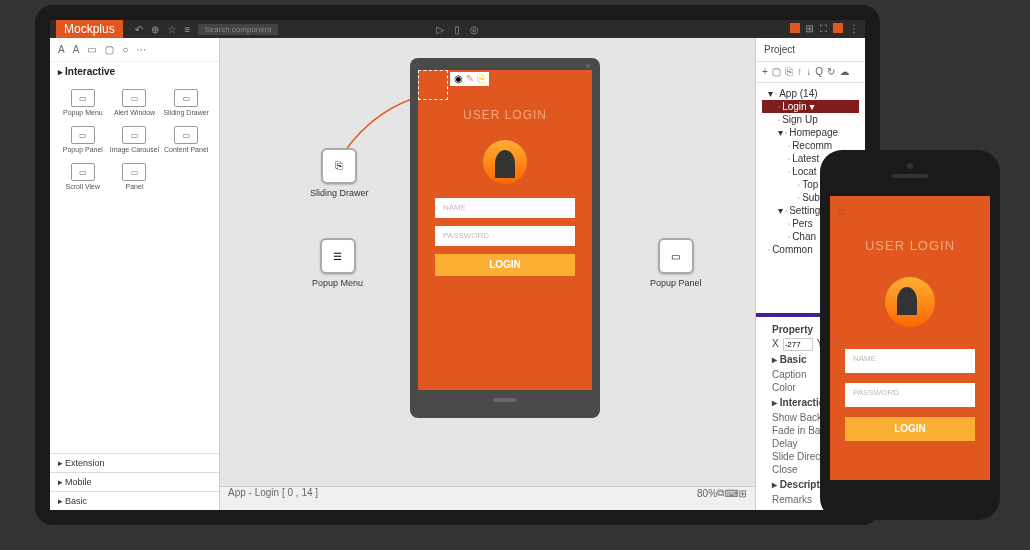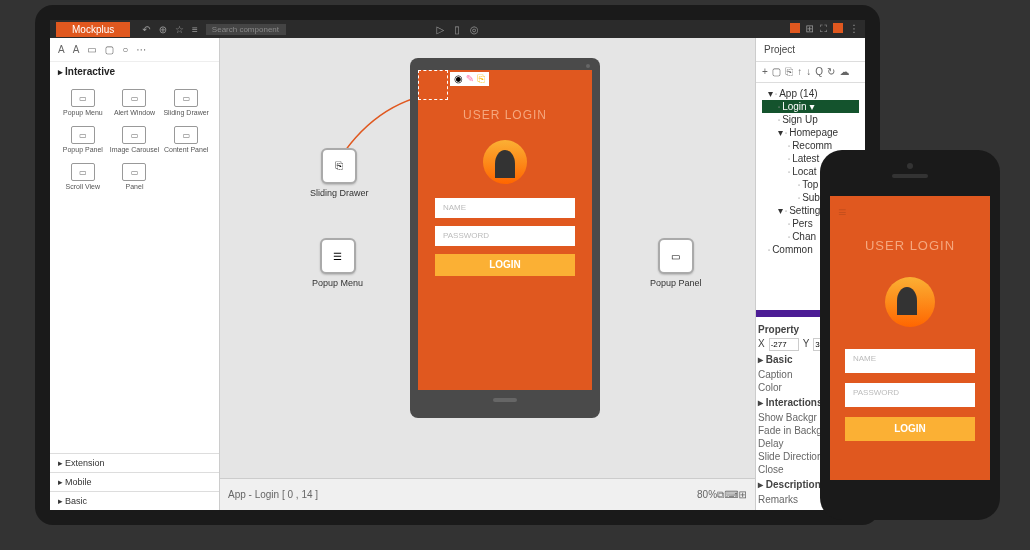--- a/index.html
+++ b/index.html
@@ -1,62 +1,62 @@
 <!DOCTYPE html>
 <html><head>
 <meta charset="utf-8">
 <style>
 *{margin:0;padding:0;box-sizing:border-box;font-family:Arial,Helvetica,sans-serif;font-size:10px}
 body{background:#333;width:1030px;height:550px;overflow:hidden}
 .monitor{position:absolute;left:35px;top:5px;width:845px;height:520px;background:#1a1a1a;border-radius:18px;padding:15px}
 .screen{width:100%;height:100%;background:#f4f4f4;overflow:hidden;position:relative}
 .titlebar{height:18px;background:#2b2b2b;display:flex;align-items:center}
-.brand{background:#e0581f;color:#fff;padding:2px 16px;font-size:10px;margin-left:6px}
+.brand{background:#e0581f;color:#fff;padding:2px 8px;font-size:12px;margin-left:6px}
 .tb-icons{display:flex;gap:8px;margin-left:12px;color:#999}
 .tb-icons span{font-size:10px}
 .search{background:#444;color:#888;padding:1px 6px;font-size:8px;margin-left:8px;width:80px}
 .tb-center{position:absolute;left:50%;transform:translateX(-50%);display:flex;gap:10px;color:#999}
 .tb-right{margin-left:auto;display:flex;gap:6px;margin-right:6px;color:#999}
 .tb-right .sq{width:10px;height:10px;background:#e0581f}
 .workspace{display:flex;height:calc(100% - 18px)}
 .leftpanel{width:170px;background:#fff;border-right:1px solid #ccc;display:flex;flex-direction:column}
 .panel-title{padding:6px 8px;font-size:10px;color:#444;border-bottom:1px solid #ddd}
 .lp-icons{display:flex;gap:8px;padding:6px 8px;border-bottom:1px solid #eee;color:#666;font-size:10px}
 .section-label{padding:4px 8px;font-size:9px;font-weight:bold;color:#222}
 .comp-grid{display:grid;grid-template-columns:repeat(3,1fr);gap:2px;padding:4px 8px}
 .comp{text-align:center;padding:4px 0}
 .comp-ico{width:24px;height:18px;margin:0 auto 2px;border:1px solid #999;border-radius:2px;display:flex;align-items:center;justify-content:center;font-size:8px;color:#666}
 .comp-lbl{font-size:7px;color:#555}
 .acc{margin-top:auto}
 .acc-item{padding:4px 8px;font-size:9px;border-top:1px solid #ddd;color:#333}
 .canvas{flex:1;background:#e5e5e5;position:relative}
-.status{position:absolute;bottom:0;left:0;right:0;height:32px;background:#f0f0f0;border-top:1px solid #ccc;display:flex;align-items:center;padding:0 8px;font-size:8px;color:#666}
+.status{position:absolute;bottom:0;left:0;right:0;height:24px;background:#f0f0f0;border-top:1px solid #ccc;display:flex;align-items:flex-start;padding:0 8px;font-size:8px;color:#666}
 .status .right{margin-left:auto;display:flex;gap:0;align-items:center}
 .phone{position:absolute;left:190px;top:20px;width:190px;height:360px;background:#4a4a4a;border-radius:8px;padding:12px 8px}
 .phone-scr{width:100%;height:320px;background:#e0581f;position:relative}
 .sel-box{position:absolute;top:0;left:0;width:30px;height:30px;border:1px dashed #fff}
 .sel-tools{position:absolute;top:2px;left:32px;background:#fff;padding:1px 4px;font-size:8px;display:flex;gap:3px}
 .login-title{text-align:center;color:#f5a77e;font-size:12px;padding-top:38px;letter-spacing:1px}
 .avatar{width:44px;height:44px;background:linear-gradient(#fbb034,#ff6600);border-radius:50%;margin:18px auto 14px;position:relative;overflow:hidden}
 .avatar::after{content:'';position:absolute;left:12px;top:10px;width:20px;height:28px;background:#333;border-radius:50% 50% 0 0}
 .fld{width:140px;height:20px;background:#fff;margin:0 auto 8px;padding:5px 8px;color:#bbb;font-size:8px}
 .btn-login{width:140px;height:22px;background:#fbb034;margin:4px auto 0;text-align:center;color:#fff;line-height:22px;font-size:10px;font-weight:bold}
 .home-btn{width:24px;height:4px;background:#666;border-radius:2px;margin:8px auto 0}
 .speaker{width:4px;height:4px;background:#666;border-radius:50%;position:absolute;top:6px;right:10px}
 .canvas-comp{position:absolute;text-align:center}
 .canvas-comp .big-ico{width:36px;height:36px;background:#fff;border:2px solid #aaa;border-radius:6px;margin:0 auto 4px;display:flex;align-items:center;justify-content:center;box-shadow:0 1px 2px rgba(0,0,0,.2)}
 .canvas-comp .cc-lbl{font-size:9px;color:#333}
 .link-line{position:absolute;stroke:#e0581f;stroke-width:1.5;fill:none}
 .rightpanel{width:110px;background:#fff;border-left:1px solid #ccc;display:flex;flex-direction:column}
 .tree{padding:4px 6px;font-size:8px;color:#333;flex:1;overflow:hidden}
 .tree-row{padding:1px 0;white-space:nowrap;display:flex;align-items:center;gap:2px}
-.tree-row.sel{background:#14532d;color:#fff;padding:1px 3px}
+.tree-row.sel{background:#7f1d1d;color:#fff;padding:1px 3px}
 .tree-row .dot{color:#999;font-size:6px}
 .rp-tools{display:flex;gap:4px;padding:4px 6px;border-bottom:1px solid #ddd;color:#666;font-size:10px}
-.props{border-top:7px solid #4c1d95;padding:4px 2px;font-size:8px;color:#444}
+.props{border-top:4px solid #4c1d95;padding:4px 16px;font-size:8px;color:#444}
 .props .hdr{font-weight:bold;margin:3px 0}
 .props .row{padding:1px 0;color:#666}
 .props .xy{display:flex;gap:4px}
 .props .xy input{width:30px;font-size:8px;border:1px solid #ccc;padding:1px}
 .iphone{position:absolute;right:30px;top:150px;width:180px;height:370px;background:#1a1a1a;border-radius:22px;padding:46px 10px 40px}
 .iphone .spk{width:36px;height:4px;background:#333;border-radius:2px;position:absolute;top:24px;left:50%;transform:translateX(-50%)}
 .iphone .cam{width:6px;height:6px;background:#333;border-radius:50%;position:absolute;top:13px;left:50%;transform:translateX(-50%)}
 .iphone-scr{width:100%;height:100%;background:#e0581f;position:relative}
 .iphone-scr .menu-ico{position:absolute;top:8px;left:8px;color:#c64f1c;font-size:14px}
 .iphone-scr .login-title{padding-top:42px;font-size:13px;color:#f5a77e}

